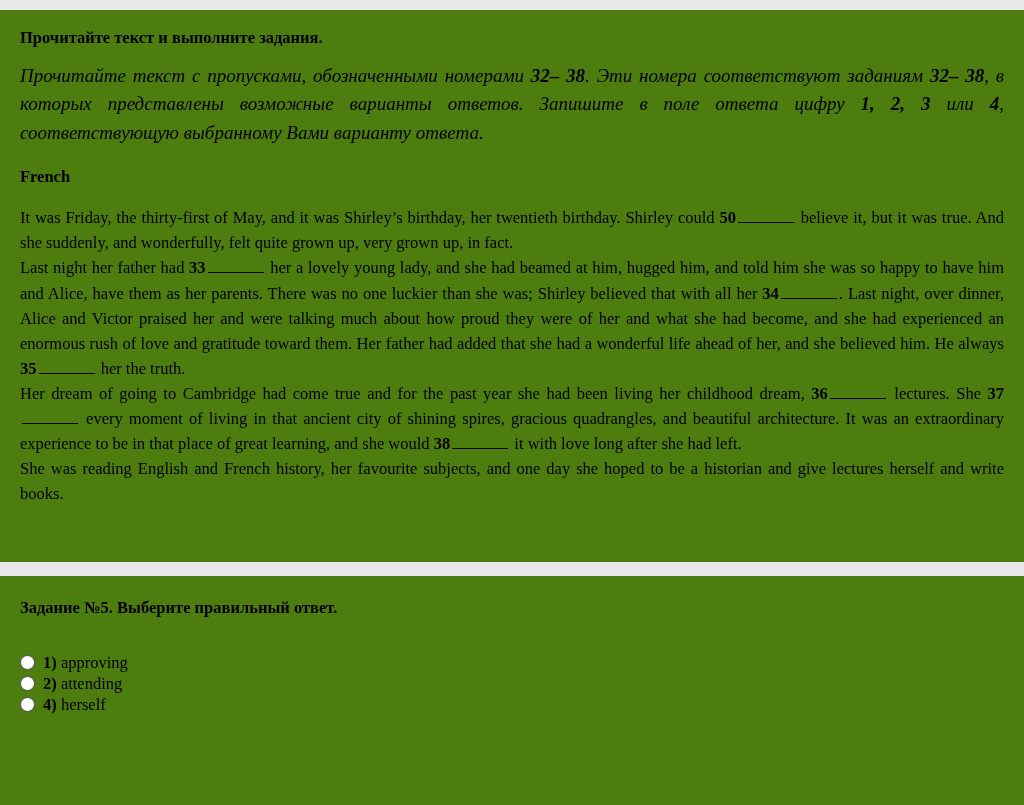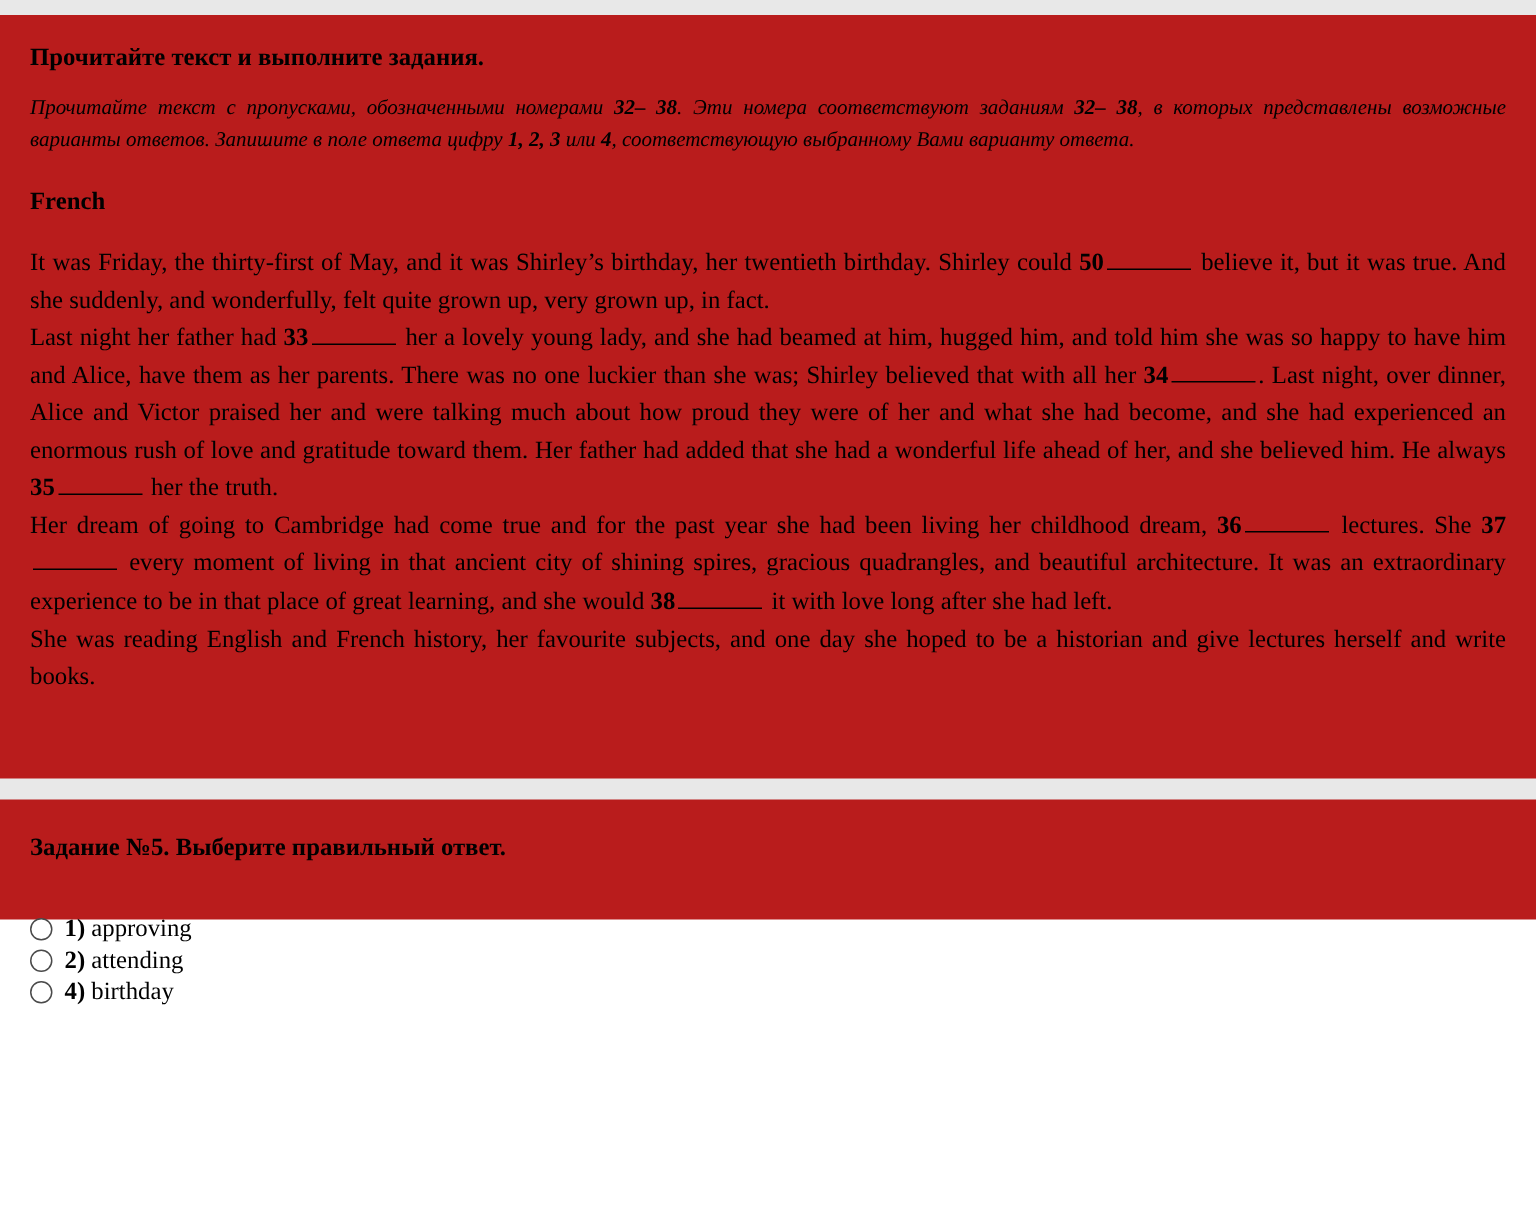--- a/index.html
+++ b/index.html
@@ -10,22 +10,22 @@
     width: 1024px;
     height: 805px;
     background: #ffffff;
     font-family: "Liberation Serif", serif;
     color: #000000;
     overflow: hidden;
   }
   .page {
     position: relative;
     width: 1024px;
-    height: 613px;
-    background: #b91c1c;
+    height: 805px;
+    background: #4d7c0f;
   }
   .band {
     width: 1024px;
     height: 10px;
     background: #e8e8e8;
   }
   .band-mid {
     width: 1024px;
     height: 14px;
     background: #e8e8e8;
@@ -35,21 +35,21 @@
   }
   .task-title {
     font-weight: bold;
     font-size: 16.5px;
     margin-top: 18px;
     margin-bottom: 14px;
     line-height: 1.2;
   }
   .instructions {
     font-style: italic;
-    font-size: 14px;
+    font-size: 19px;
     line-height: 1.5;
     text-align: justify;
     margin: 0 0 20px 0;
   }
   .instructions b {
     font-weight: bold;
     font-style: italic;
   }
   .story-title {
     font-weight: bold;
@@ -152,19 +152,19 @@
       </div>
 
       <div class="option-row">
         <span class="radio"></span>
         <span class="option-label"><b>2)</b><span> attending</span></span>
       </div>
 
 
       <div class="option-row">
         <span class="radio"></span>
-        <span class="option-label"><b>4)</b><span> birthday</span></span>
+        <span class="option-label"><b>4)</b><span> herself</span></span>
       </div>
 
     </div>
   </div>
 
 </div>
 
 </body></html>

